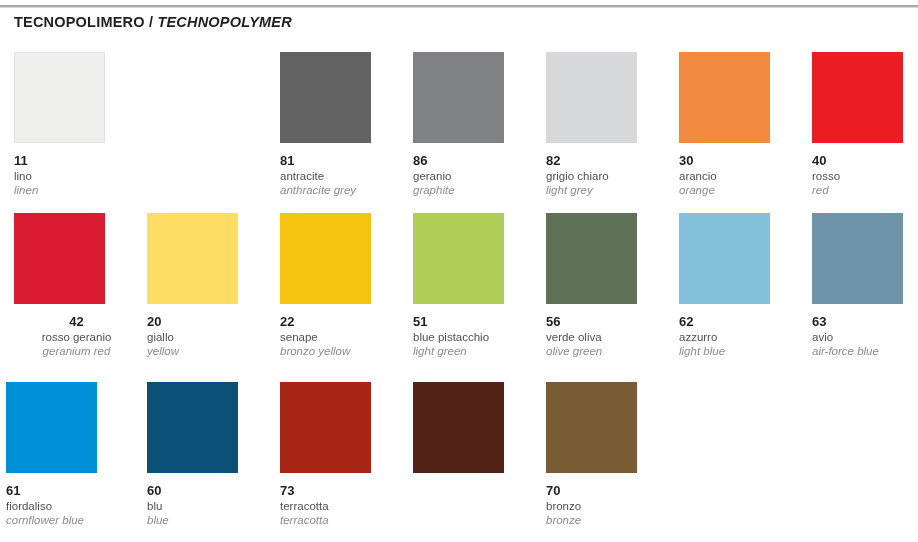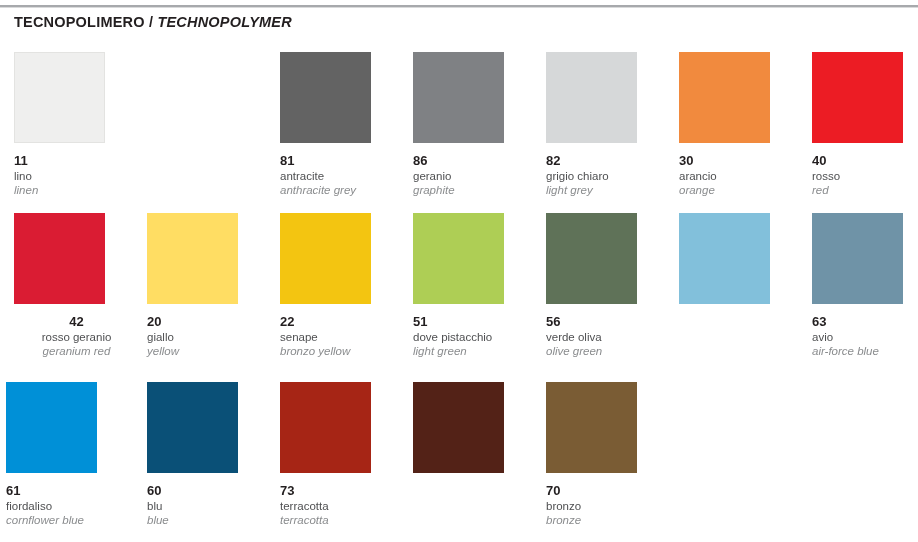--- a/index.html
+++ b/index.html
@@ -169,34 +169,39 @@
         <div class="swatch-labels">
           <div class="swatch-code">22</div>
           <div class="swatch-name-it">senape</div>
           <div class="swatch-name-en">bronzo yellow</div>
         </div>
       </div>
       <div class="swatch-cell" style="left: 413px; top: 213px;">
         <div class="swatch-chip" style="background: rgb(174, 206, 85); width: 91px; height: 91px;"></div>
         <div class="swatch-labels">
           <div class="swatch-code">51</div>
-          <div class="swatch-name-it">dove pistacchio</div>
+          <div class="swatch-name-it">blue pistacchio</div>
           <div class="swatch-name-en">light green</div>
         </div>
       </div>
       <div class="swatch-cell" style="left: 546px; top: 213px;">
         <div class="swatch-chip" style="background: rgb(95, 114, 88); width: 91px; height: 91px;"></div>
         <div class="swatch-labels">
           <div class="swatch-code">56</div>
           <div class="swatch-name-it">verde oliva</div>
           <div class="swatch-name-en">olive green</div>
         </div>
       </div>
       <div class="swatch-cell" style="left: 679px; top: 213px;">
         <div class="swatch-chip" style="background: rgb(130, 192, 219); width: 91px; height: 91px;"></div>
+        <div class="swatch-labels">
+          <div class="swatch-code">62</div>
+          <div class="swatch-name-it">azzurro</div>
+          <div class="swatch-name-en">light blue</div>
+        </div>
       </div>
       <div class="swatch-cell" style="left: 812px; top: 213px;">
         <div class="swatch-chip" style="background: rgb(111, 147, 167); width: 91px; height: 91px;"></div>
         <div class="swatch-labels">
           <div class="swatch-code">63</div>
           <div class="swatch-name-it">avio</div>
           <div class="swatch-name-en">air-force blue</div>
         </div>
       </div>
       <div class="swatch-cell" style="left: 6px; top: 382px;">

